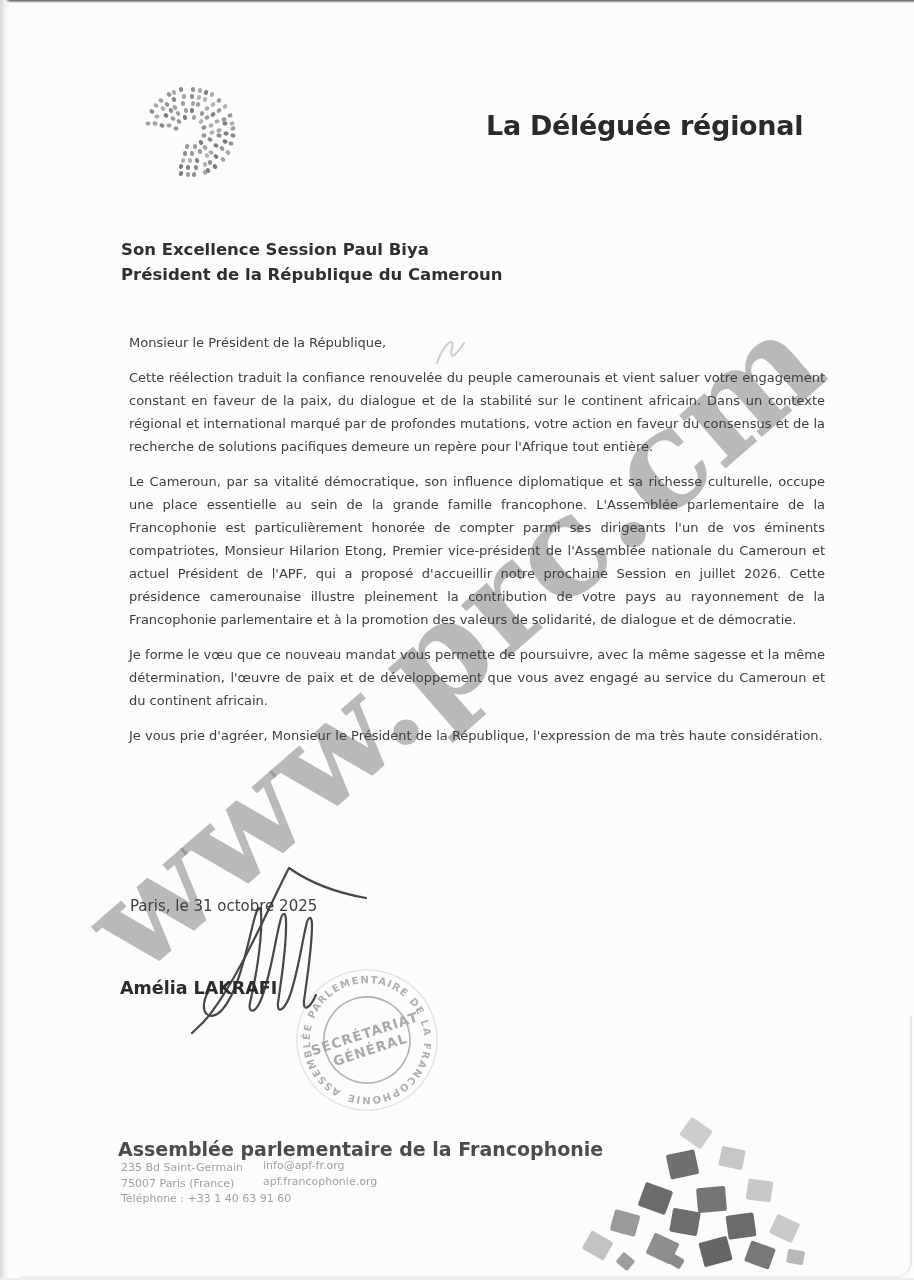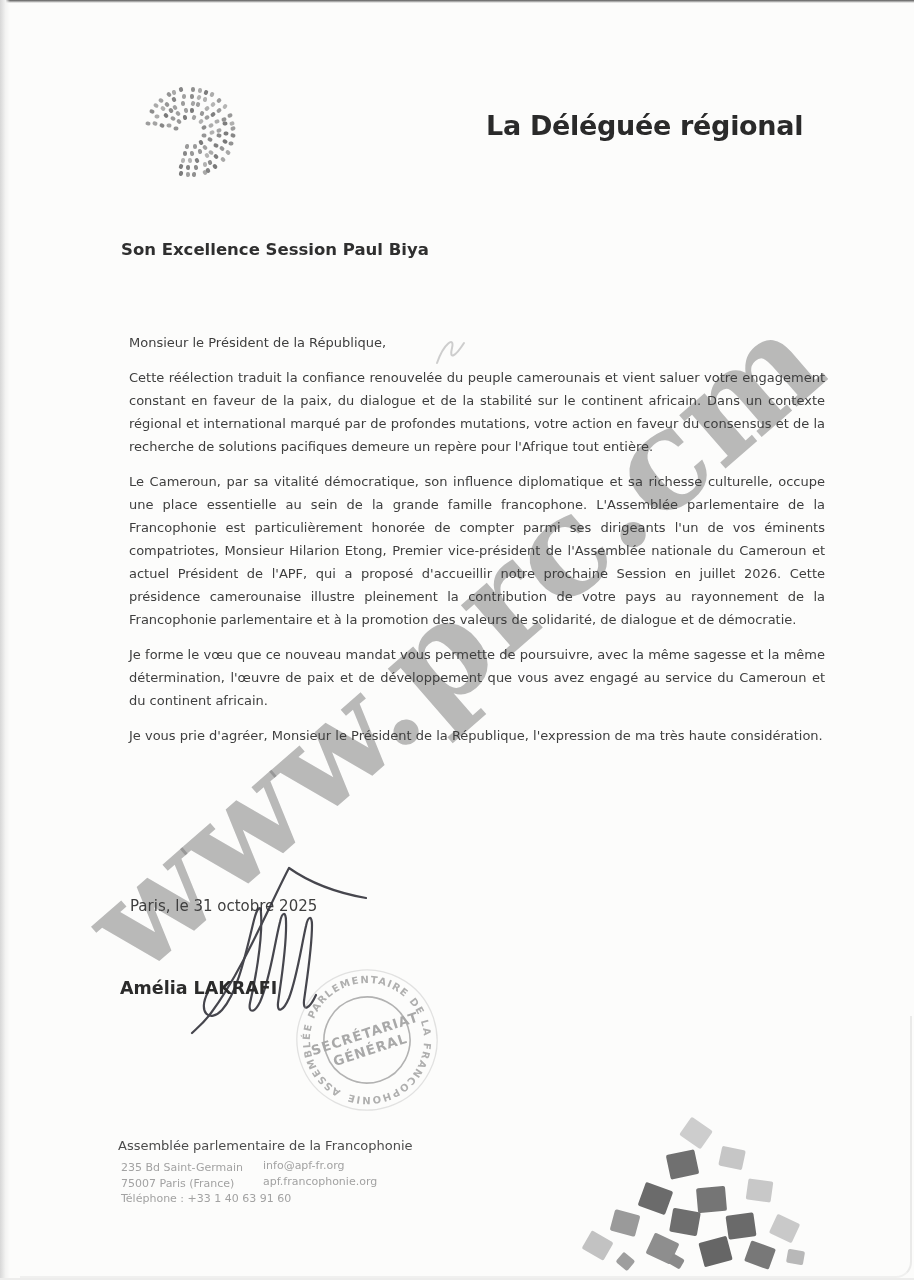--- a/index.html
+++ b/index.html
@@ -45,21 +45,21 @@
   .body-block p.salutation{text-align:left;}
 
   .dateline{position:absolute;left:121px;top:897px;font-size:15px;color:#3e3e3e;z-index:2;margin-left:9px;}
   .signer{position:absolute;left:120px;top:978px;font-size:17.5px;font-weight:bold;color:#2b2b2b;z-index:4;}
 
   .signature-svg{position:absolute;left:170px;top:840px;z-index:3;}
   .penmark-svg{position:absolute;left:425px;top:330px;z-index:2;}
   .stamp-svg{position:absolute;left:267px;top:940px;z-index:3;opacity:.8;}
 
   
-  .footer-org{position:absolute;left:118px;top:1138px;font-size:13px;font-weight:normal;color:#4c4c4c;z-index:2;}
+  .footer-org{position:absolute;left:118px;top:1138px;font-size:19px;font-weight:bold;color:#4c4c4c;z-index:2;}
   .footer-address{position:absolute;left:121px;top:1160px;font-size:11px;color:#a2a2a2;line-height:15.5px;z-index:2;}
   .footer-contact{position:absolute;left:263px;top:1158px;font-size:11px;color:#a2a2a2;line-height:15.5px;z-index:2;}
 
   .mosaic{position:absolute;left:530px;top:1090px;width:300px;height:190px;z-index:2;}
   .mosaic .tile{position:absolute;}
 </style>
 </head>
 <body>
 
 <div class="page">
@@ -161,20 +161,21 @@
       <div class="dot" style="left: 97.9162px; top: 91.83px; opacity: 0.59; transform: rotate(506.5deg);"></div>
       <div class="dot" style="left: 86.7719px; top: 94.3342px; opacity: 0.76; transform: rotate(551.7deg);"></div>
       <div class="dot" style="left: 81.0248px; top: 94.4546px; opacity: 0.66; transform: rotate(536.2deg);"></div>
       <div class="dot" style="left: 73.6087px; top: 93.4619px; opacity: 0.91; transform: rotate(556.9deg);"></div>
     </div>
 
   <div class="dg-title">La Déléguée régional</div>
 
   <div class="recipient">
     <div>Son Excellence Session Paul Biya</div>
+    <div>Président de la République du Cameroun</div>
   </div>
 
   <svg class="penmark-svg" width="50" height="45">
     <path d="M12,33 C19,13 30,6 27,18 C24,30 30,27 39,13" fill="none" stroke="#bdbdbd" stroke-width="2" stroke-linecap="round" opacity="0.75"></path>
   </svg>
 
   <div class="body-block">
     <p class="salutation">Monsieur le Président de la République,</p>
     <p>Cette réélection traduit la confiance renouvelée du peuple camerounais et vient saluer votre engagement constant en faveur de la paix, du dialogue et de la stabilité sur le continent africain. Dans un contexte régional et international marqué par de profondes mutations, votre action en faveur du consensus et de la recherche de solutions pacifiques demeure un repère pour l'Afrique tout entière.</p>
     <p>Le Cameroun, par sa vitalité démocratique, son influence diplomatique et sa richesse culturelle, occupe une place essentielle au sein de la grande famille francophone. L'Assemblée parlementaire de la Francophonie est particulièrement honorée de compter parmi ses dirigeants l'un de vos éminents compatriotes, Monsieur Hilarion Etong, Premier vice-président de l'Assemblée nationale du Cameroun et actuel Président de l'APF, qui a proposé d'accueillir notre prochaine Session en juillet 2026. Cette présidence camerounaise illustre pleinement la contribution de votre pays au rayonnement de la Francophonie parlementaire et à la promotion des valeurs de solidarité, de dialogue et de démocratie.</p>

